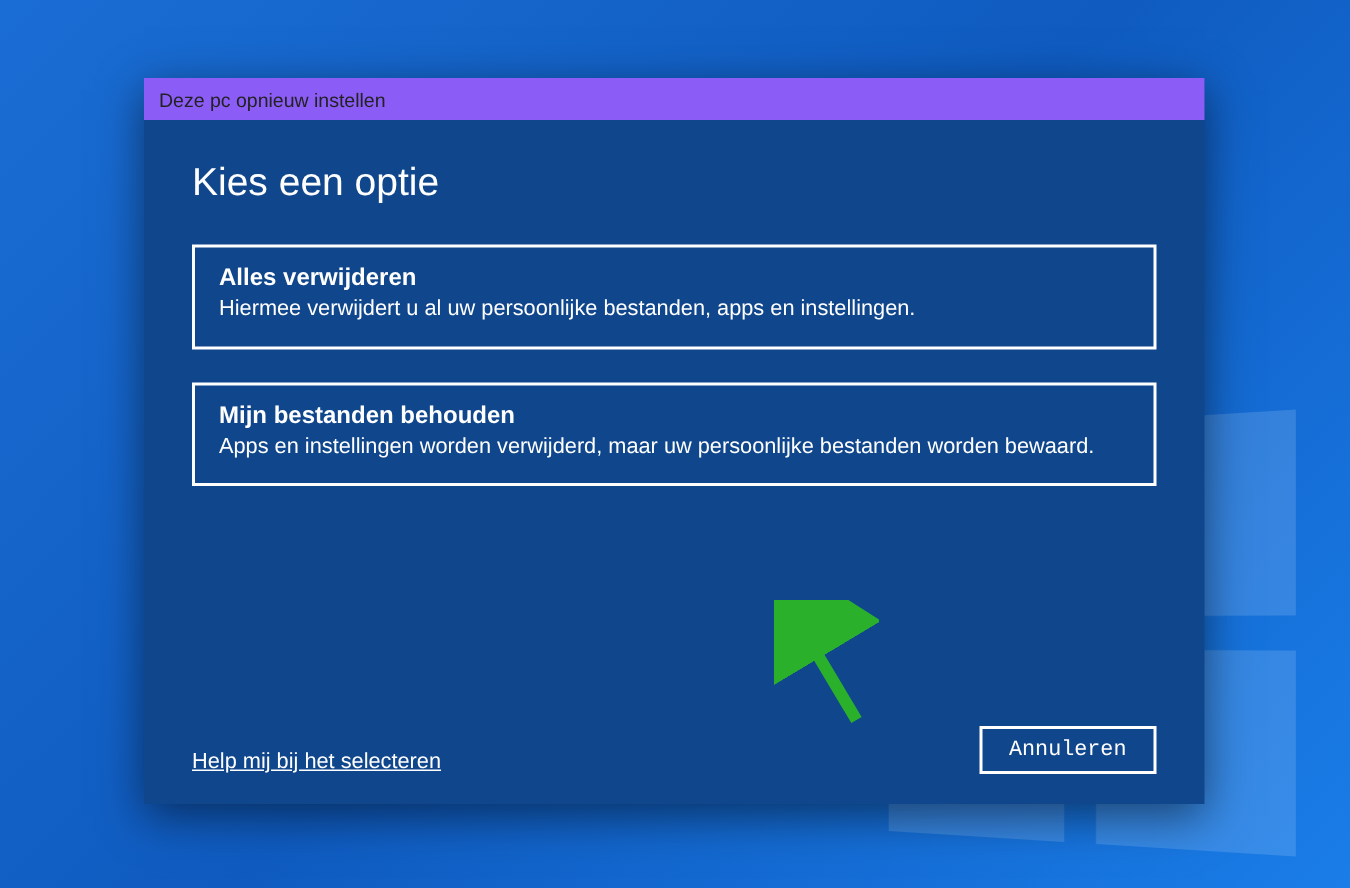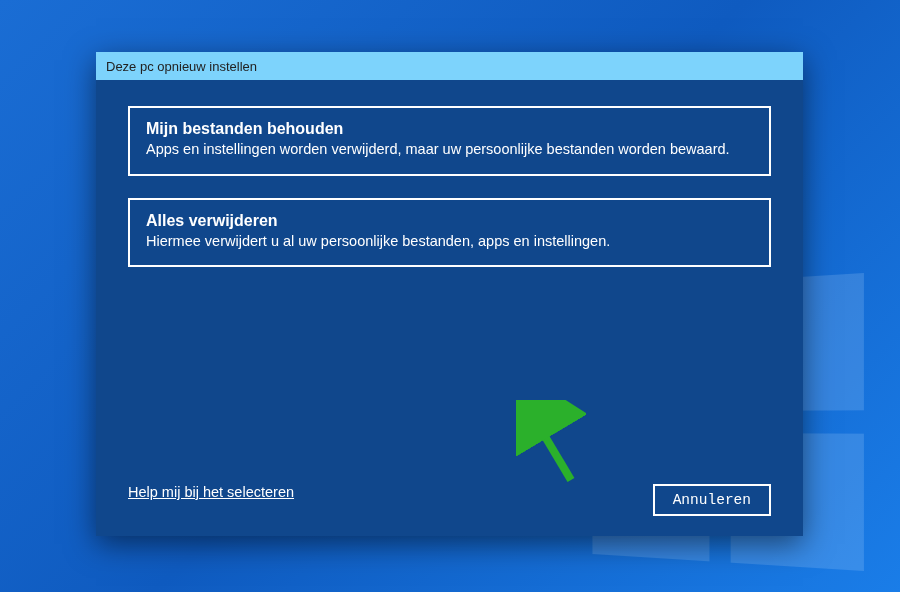--- a/index.html
+++ b/index.html
@@ -36,21 +36,21 @@
       left: 96px;
       top: 52px;
       width: 707px;
       height: 484px;
       background: #10478c;
       box-shadow: 0 8px 28px rgba(0,0,0,0.5);
       display: flex;
       flex-direction: column;
     }
     .titlebar {
-      background: #7dd3fc;
+      background: #8b5cf6;
       color: #222;
       font-size: 13px;
       padding: 6px 10px;
       height: 28px;
       display: flex;
       align-items: center;
     }
     .content {
       flex: 1;
       padding: 26px 32px 20px 32px;
@@ -76,21 +76,21 @@
       margin-bottom: 2px;
     }
     .option-desc {
       font-size: 14.5px;
       font-weight: 400;
       line-height: 1.35;
     }
     .footer {
       display: flex;
       justify-content: space-between;
-      align-items: flex-start;
+      align-items: flex-end;
       margin-top: auto;
     }
     .help-link {
       color: #ffffff;
       font-size: 14.5px;
       text-decoration: underline;
       cursor: pointer;
     }
     .cancel-btn {
       border: 2px solid #ffffff;
@@ -118,29 +118,30 @@
     <div></div>
     <div></div>
     <div></div>
 </div>
 
 <div class="dialog">
   <div class="titlebar">
     <span>Deze pc opnieuw instellen</span>
   </div>
   <div class="content">
+    <h1 class="heading">Kies een optie</h1>
+
+    <div class="option">
+      <div class="option-title">Alles verwijderen</div>
+      <div class="option-desc">Hiermee verwijdert u al uw persoonlijke bestanden, apps en instellingen.</div>
+    </div>
 
     <div class="option">
       <div class="option-title">Mijn bestanden behouden</div>
       <div class="option-desc">Apps en instellingen worden verwijderd, maar uw persoonlijke bestanden worden bewaard.</div>
-    </div>
-
-    <div class="option">
-      <div class="option-title">Alles verwijderen</div>
-      <div class="option-desc">Hiermee verwijdert u al uw persoonlijke bestanden, apps en instellingen.</div>
     </div>
 
     <svg class="arrow" viewBox="0 0 70 90">
       <defs>
         <marker id="ah" markerWidth="12" markerHeight="12" refX="3" refY="6" orient="auto">
           <path d="M0,0 L12,6 L0,12 Z" fill="#2bb02b"></path>
         </marker>
       </defs>
       <line x1="55" y1="80" x2="18" y2="18" stroke="#2bb02b" stroke-width="8" marker-end="url(#ah)"></line>
     </svg>

